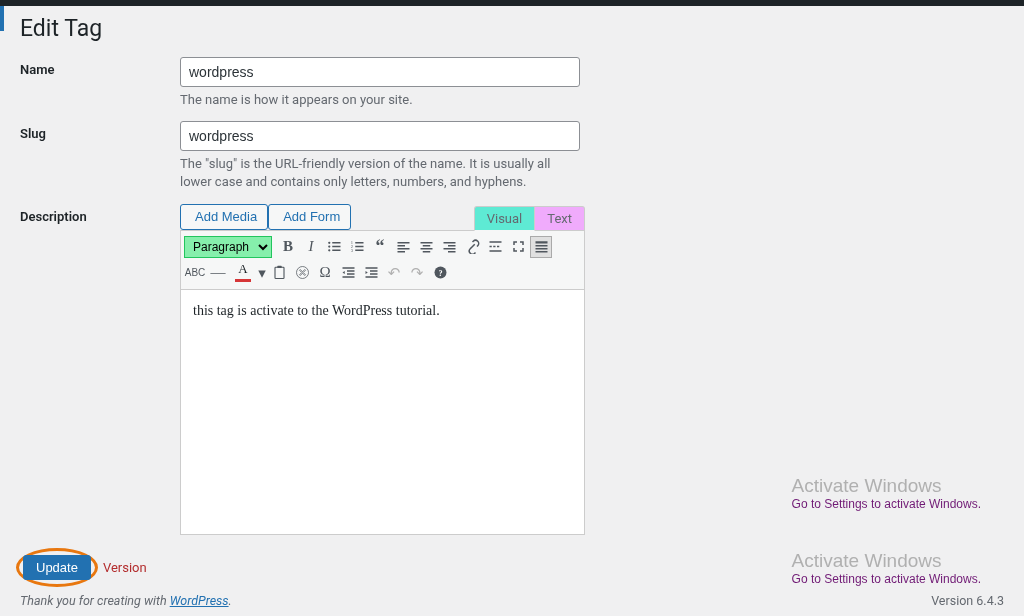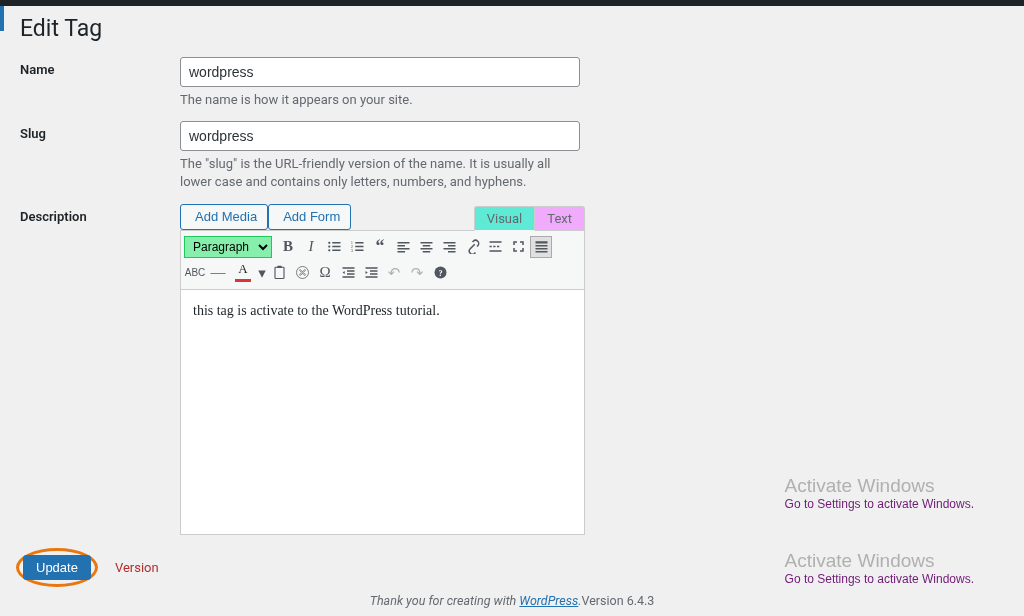--- a/index.html
+++ b/index.html
@@ -189,21 +189,21 @@
       font-family: Georgia, serif;
       font-size: 14px;
       color: #1d2327;
       line-height: 1.6;
     }
     .actions {
       margin-top: 20px;
       margin-left: 3px;
       display: flex;
       align-items: center;
-      gap: 24px;
+      gap: 12px;
     }
     .update-wrap {
       position: relative;
       display: inline-block;
     }
     .update-wrap::before {
       content: "";
       position: absolute;
       left: -7px;
       right: -7px;
@@ -228,30 +228,30 @@
       text-decoration: none;
       font-size: 13px;
       cursor: pointer;
     }
     .footer {
       position: absolute;
       bottom: 8px;
       left: 20px;
       right: 20px;
       display: flex;
-      justify-content: center;
+      justify-content: space-between;
       font-size: 12.5px;
       color: #646970;
       font-style: italic;
     }
     .footer a { color: #2271b1; text-decoration: underline; }
     .footer .version { font-style: normal; }
     .watermark {
       position: absolute;
-      right: 50px;
+      right: 43px;
       color: #aeaeae;
       font-family: "Segoe UI", sans-serif;
     }
     .watermark .title { font-size: 19px; font-weight: 400; color: #b0b0b0; }
     .watermark .sub { font-size: 12px; color: #701a75; }
     .wm1 { bottom: 105px; }
     .wm2 { bottom: 30px; }
   </style>
 </head>
 <body>

